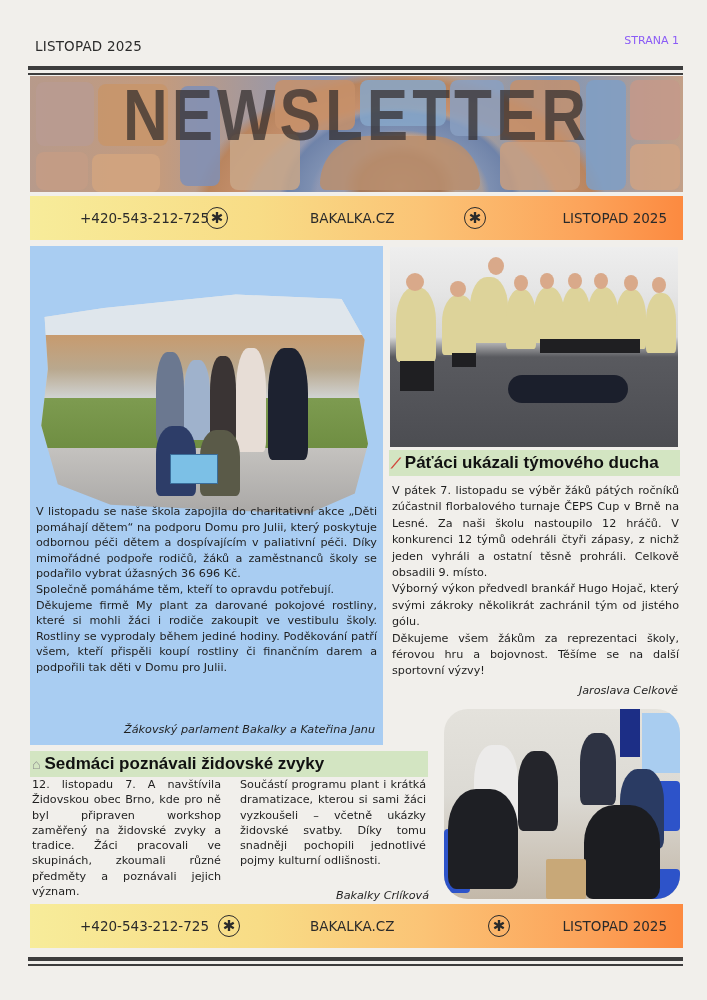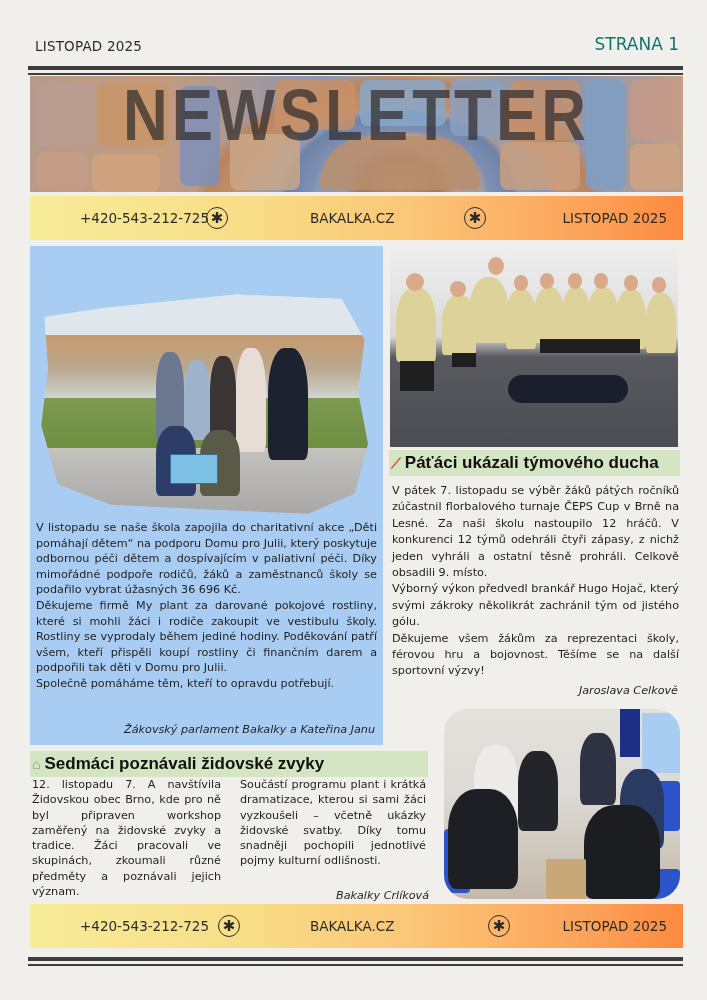--- a/index.html
+++ b/index.html
@@ -8,21 +8,21 @@
       background: #f1efeb;
       font-family: "DejaVu Sans", sans-serif;
       color: #1f1f1f;
       position: relative;
       overflow: hidden;
     }
     .abs { position: absolute; }
 
     
     .top-left { left: 35px; top: 38px; font-size: 13.5px; letter-spacing: 0.2px; color: #2b2b2b; }
-    .top-right { right: 28px; top: 34px; font-size: 17px; color: #0f766e; }
+    .top-right { right: 28px; top: 34px; font-size: 11px; color: #8b5cf6; }
 
     .rule-thick { left: 28px; width: 655px; height: 4px; background: #3d3d3d; }
     .rule-thin { left: 28px; width: 655px; height: 2px; background: #3d3d3d; }
 
     
     .hero {
       left: 30px; top: 76px; width: 653px; height: 116px;
       overflow: hidden;
       background:
         radial-gradient(ellipse 80px 60px at 370px 110px, #b58b6c 0%, #a4785a 50%, transparent 70%),
@@ -82,21 +82,21 @@
         linear-gradient(180deg, transparent 48%, #7d9b50 48%, #6f8e42 70%, transparent 70%),
         linear-gradient(180deg, #dfe6ec 0%, #c4c2bf 70%, #a9a7a5 100%);
       clip-path: polygon(2% 12%, 20% 8%, 60% 2%, 92% 4%, 99% 22%, 97% 45%, 100% 68%, 96% 90%, 82% 99%, 50% 97%, 22% 95%, 6% 86%, 1% 60%, 3% 35%);
     }
     .photo1 .person { position: absolute; border-radius: 40% 40% 10% 10%; }
     .photo1 .sign {
       position: absolute; left: 132px; top: 164px; width: 48px; height: 30px;
       background: #7cc0e6; border: 1px solid #3a6d9a;
     }
     .art1-body {
-      position: absolute; left: 6px; top: 274px; width: 341px;
+      position: absolute; left: 6px; top: 258px; width: 341px;
       font-size: 11.2px; line-height: 15.6px; text-align: justify; color: #1f1f1f;
     }
     .art1-body p { margin: 0; }
     .art1-sign {
       position: absolute; right: 8px; top: 477px;
       font-size: 11.2px; font-style: italic;
     }
 
     
     .photo2 {
@@ -188,22 +188,22 @@
     <div class="person" style="left:146px;top:70px;width:26px;height:80px;background:#9fb2cc;"></div>
     <div class="person" style="left:172px;top:66px;width:26px;height:86px;background:#3a3434;"></div>
     <div class="person" style="left:198px;top:58px;width:30px;height:104px;background:#e7ddd6;"></div>
     <div class="person" style="left:230px;top:58px;width:40px;height:112px;background:#1d2230;"></div>
     <div class="person" style="left:118px;top:136px;width:40px;height:70px;background:#2d3d68;"></div>
     <div class="person" style="left:162px;top:140px;width:40px;height:66px;background:#5a5a48;"></div>
     <div class="sign"></div>
   </div>
   <div class="art1-body">
     <p>V listopadu se naše škola zapojila do charitativní akce „Děti pomáhají dětem“ na podporu Domu pro Julii, který poskytuje odbornou péči dětem a dospívajícím v paliativní péči. Díky mimořádné podpoře rodičů, žáků a zaměstnanců školy se podařilo vybrat úžasných 36 696 Kč.</p>
+    <p>Společně pomáháme těm, kteří to opravdu potřebují.</p>
     <p>Děkujeme firmě My plant za darované pokojové rostliny, které si mohli žáci i rodiče zakoupit ve vestibulu školy. Rostliny se vyprodaly během jediné hodiny. Poděkování patří všem, kteří přispěli koupí rostliny či finančním darem a podpořili tak děti v Domu pro Julii.</p>
-    <p>Společně pomáháme těm, kteří to opravdu potřebují.</p>
   </div>
   <div class="art1-sign">Žákovský parlament Bakalky a Kateřina Janu</div>
 </div>
 
 <div class="abs photo2">
   <div class="kid" style="left:6px;top:40px;width:40px;height:75px;"></div>
   <div class="kid" style="left:52px;top:48px;width:34px;height:60px;"></div>
   <div class="kid" style="left:80px;top:30px;width:38px;height:66px;"></div>
   <div class="kid" style="left:116px;top:42px;width:30px;height:60px;"></div>
   <div class="kid" style="left:144px;top:40px;width:30px;height:56px;"></div>

